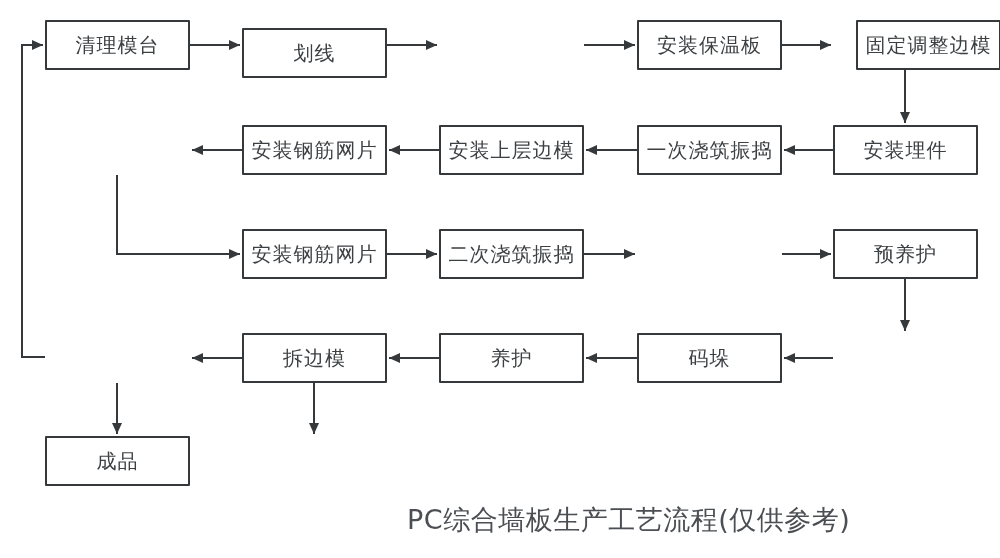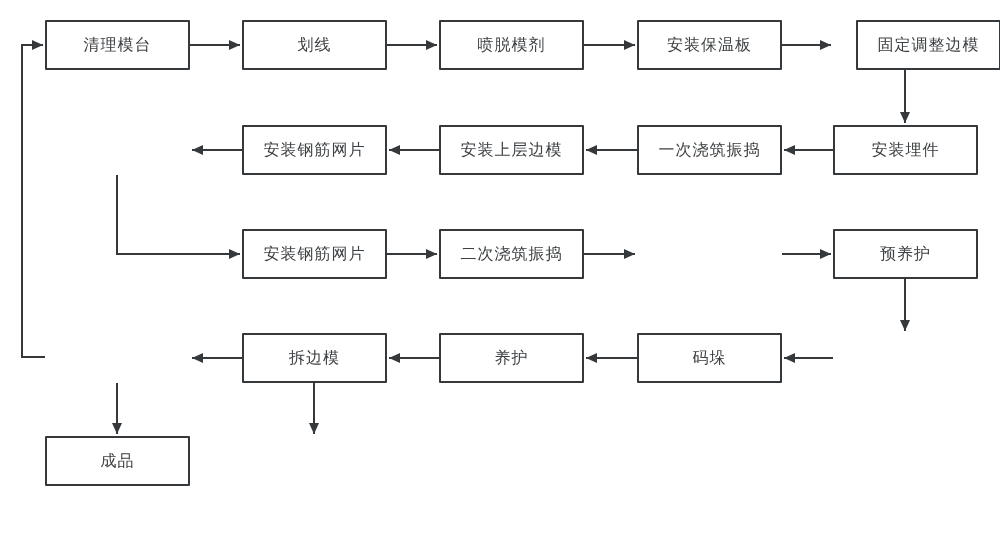--- a/index.html
+++ b/index.html
@@ -6,21 +6,21 @@
   .stage{
     position:relative;width:1000px;height:558px;background:#ffffff;
     font-family:"DejaVu Sans","Liberation Sans",sans-serif;overflow:hidden;
   }
   .edges{position:absolute;left:0;top:0;width:1000px;height:558px;}
   .edges line,.edges polyline{stroke:#36393c;stroke-width:2;fill:none;}
   .node{
     position:absolute;width:145px;height:50px;box-sizing:border-box;
     border:2px solid #36393c;background:#ffffff;border-radius:1px;
     display:flex;align-items:center;justify-content:center;
-    font-size:16px;color:#3d4043;letter-spacing:1px;white-space:nowrap;
+    font-size:20px;color:#3d4043;letter-spacing:1px;white-space:nowrap;
   }
   .title{
     position:absolute;left:407px;top:502px;font-size:27px;color:#4b4e52;
     letter-spacing:0.5px;white-space:nowrap;
   }
 </style>
 </head>
 <body>
 
 <div class="stage">
@@ -57,33 +57,33 @@
     <line x1="439" y1="358" x2="389" y2="358" marker-end="url(#ah)"></line>
     <line x1="242" y1="358" x2="192" y2="358" marker-end="url(#ah)"></line>
 
     <line x1="117" y1="383" x2="117" y2="434" marker-end="url(#ah)"></line>
     <line x1="314" y1="383" x2="314" y2="434" marker-end="url(#ah)"></line>
 
     <polyline points="45,357 22,357 22,45 43,45" marker-end="url(#ah)"></polyline>
   </svg>
 
   <div class="node" style="left:45px;top:20px">清理模台</div>
-  <div class="node" style="left:242px;top:20px">划线</div>
-  <div class="node" style="left:439px;top:20px">喷脱模剂</div>
+  <div class="node" style="left:242px;top:28px">划线</div>
   <div class="node" style="left:637px;top:20px">安装保温板</div>
   <div class="node" style="left:856px;top:20px">固定调整边模</div>
 
   <div class="node" style="left:833px;top:125px">安装埋件</div>
   <div class="node" style="left:637px;top:125px">一次浇筑振捣</div>
   <div class="node" style="left:439px;top:125px">安装上层边模</div>
   <div class="node" style="left:242px;top:125px">安装钢筋网片</div>
 
   <div class="node" style="left:242px;top:229px">安装钢筋网片</div>
   <div class="node" style="left:439px;top:229px">二次浇筑振捣</div>
   <div class="node" style="left:833px;top:229px">预养护</div>
 
   <div class="node" style="left:637px;top:333px">码垛</div>
   <div class="node" style="left:439px;top:333px">养护</div>
   <div class="node" style="left:242px;top:333px">拆边模</div>
 
   <div class="node" style="left:45px;top:436px">成品</div>
 
+  <div class="title">PC综合墙板生产工艺流程(仅供参考)</div>
 </div>
 
 </body></html>

